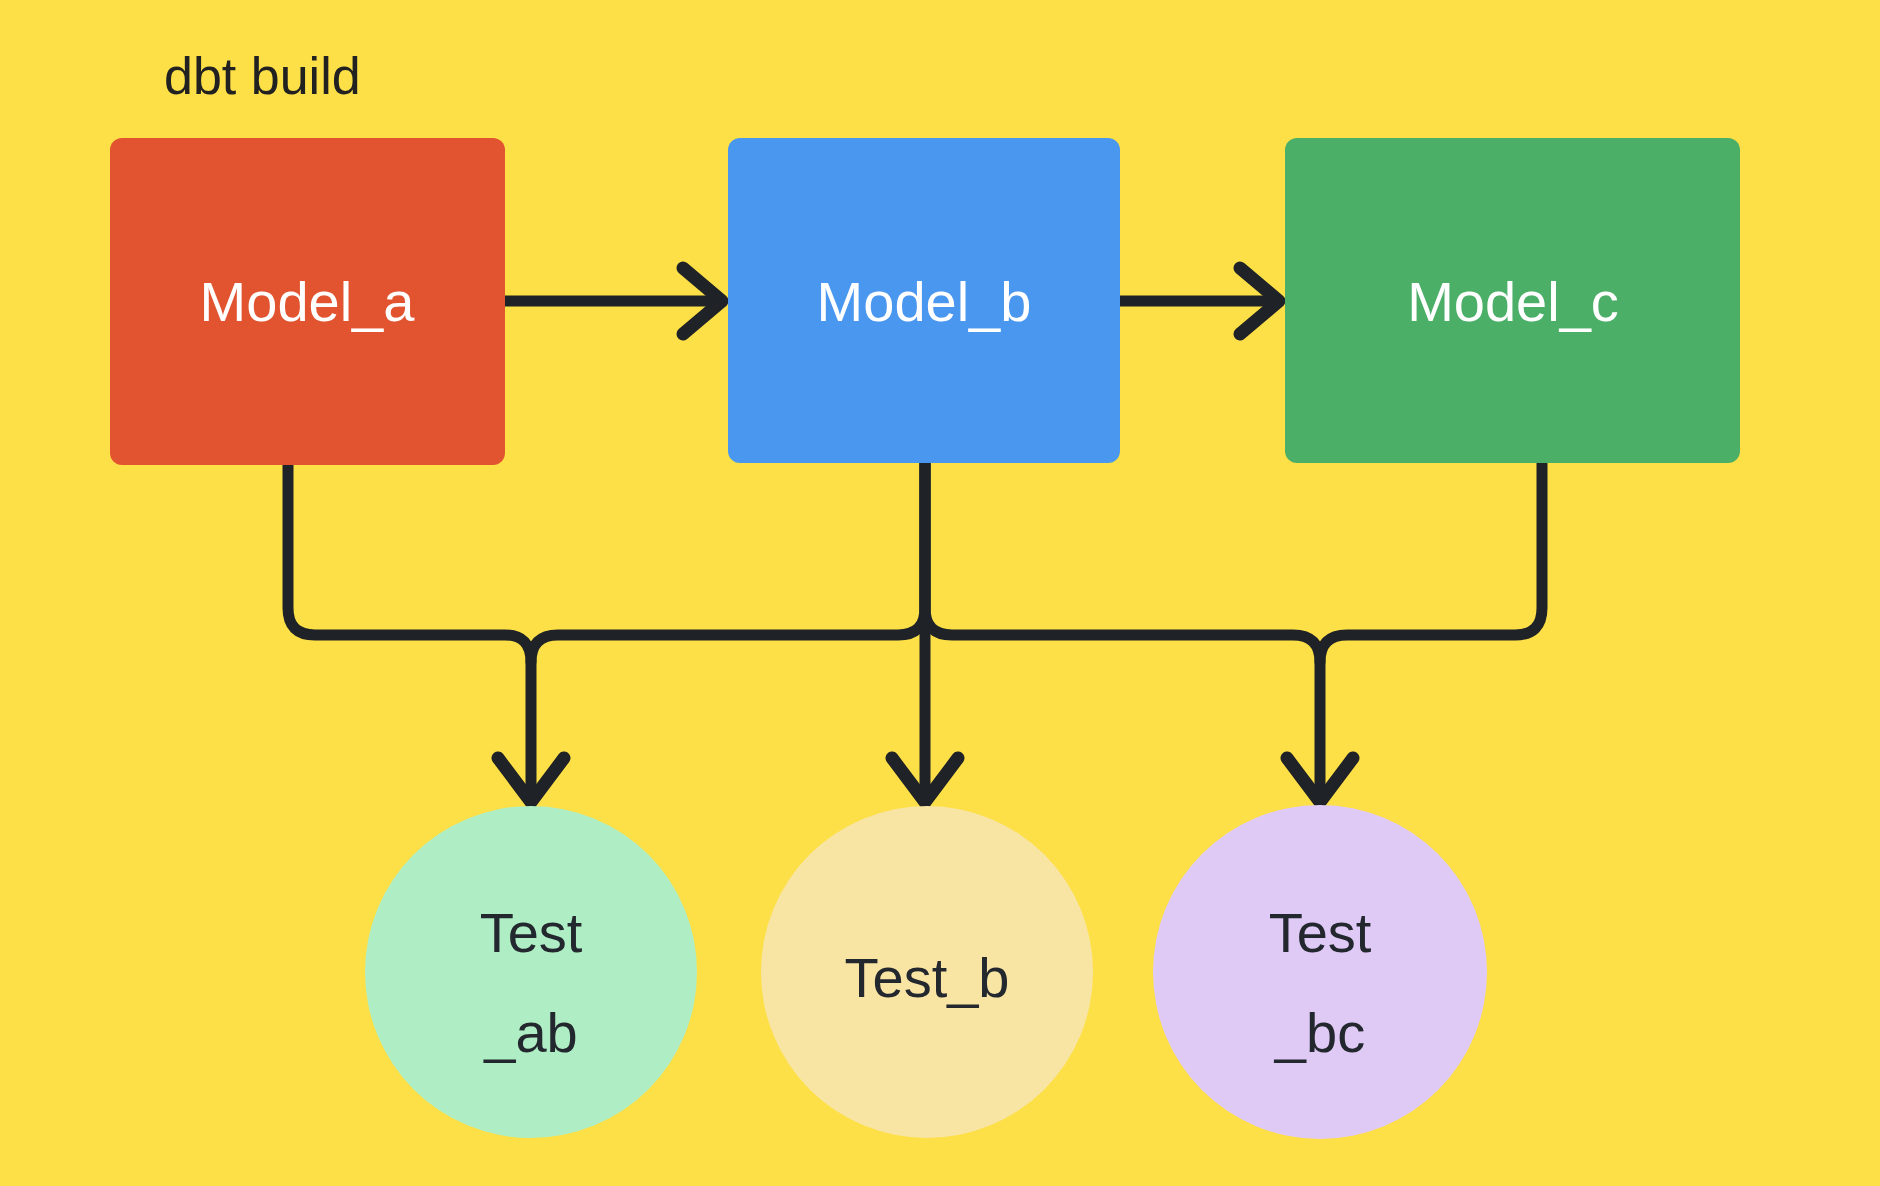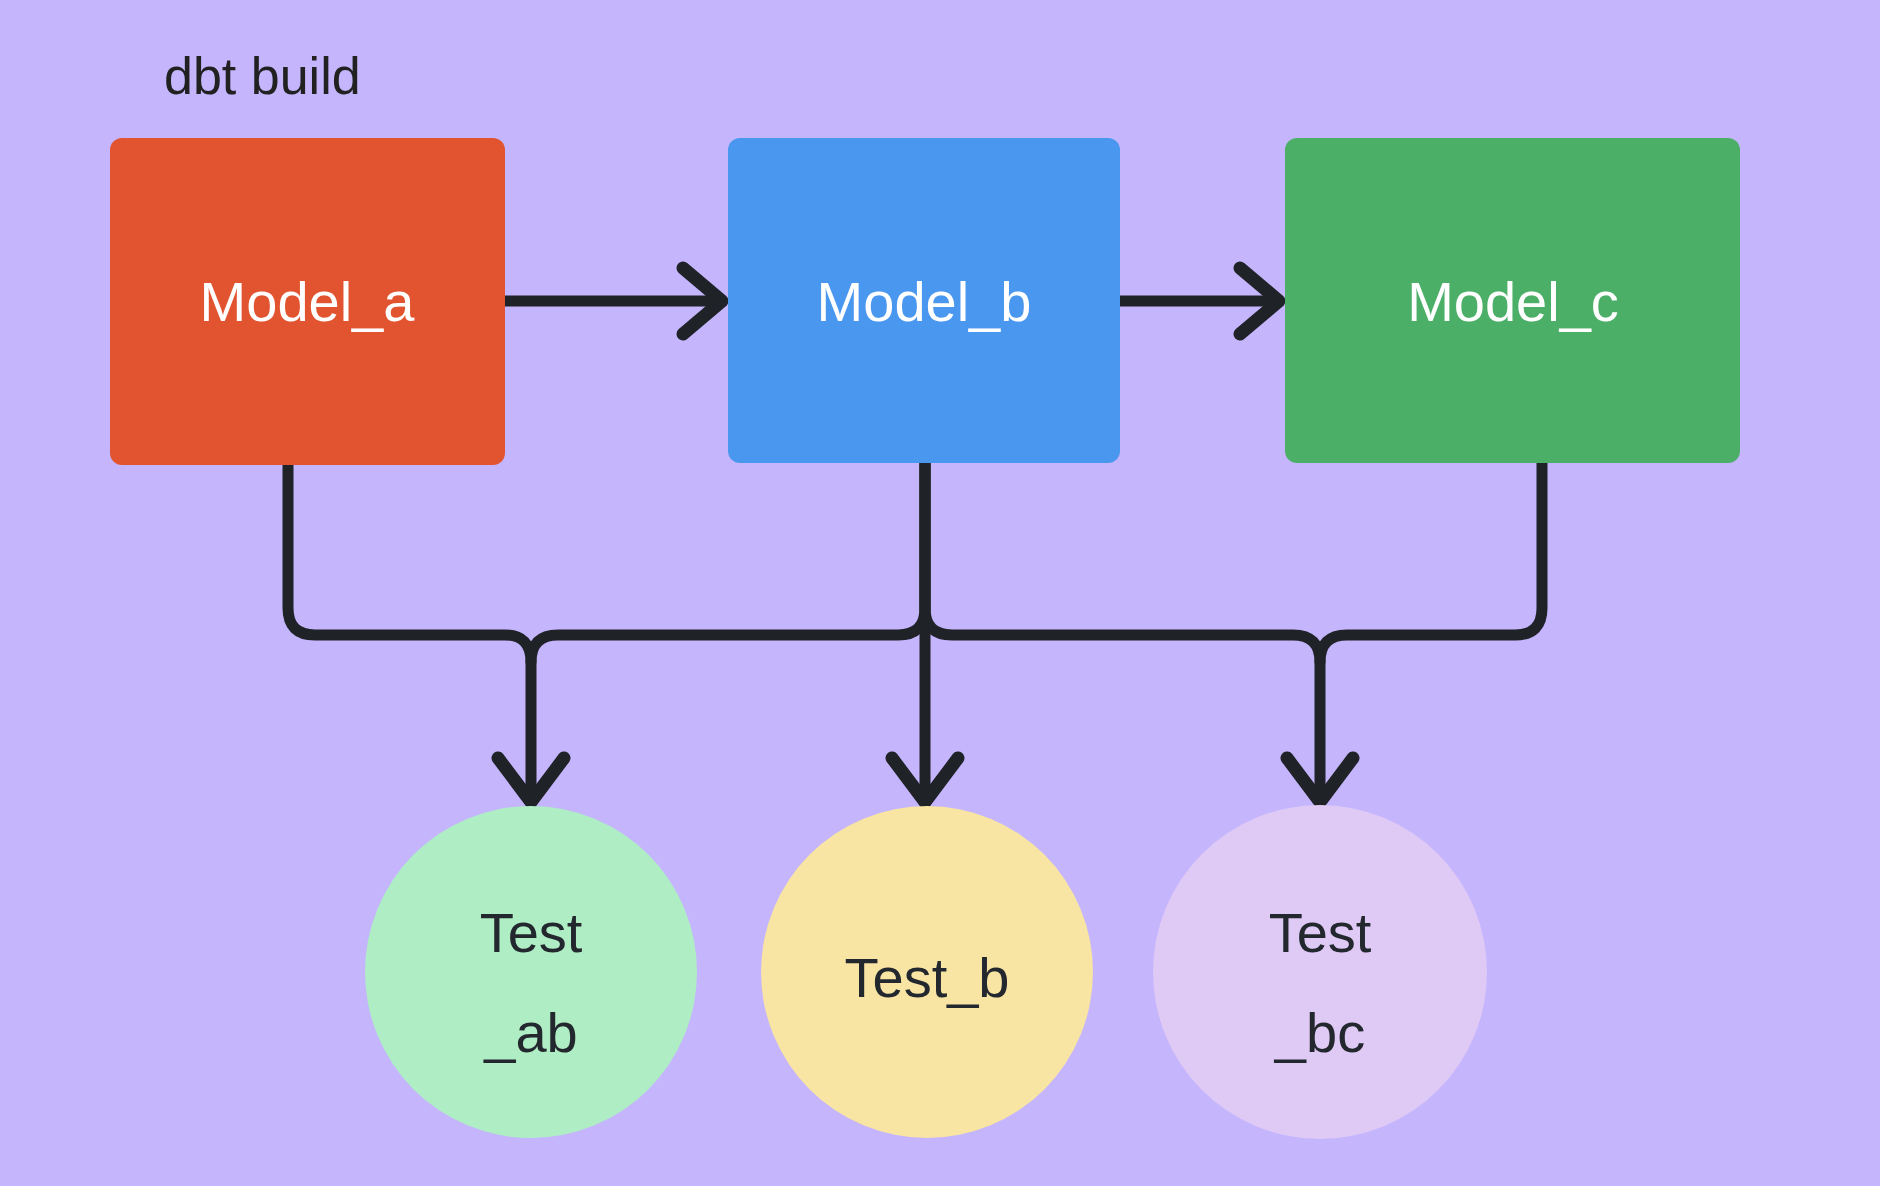--- a/index.html
+++ b/index.html
@@ -8,21 +8,21 @@
     padding: 0;
     background: #ffffff;
   }
   body {
     font-family: "Liberation Sans", sans-serif;
   }
   #stage {
     position: relative;
     width: 1880px;
     height: 1186px;
-    background: #c4b5fd;
+    background: #fde047;
     overflow: hidden;
   }
   #diagram-svg {
     position: absolute;
     left: 0;
     top: 0;
     width: 1880px;
     height: 1186px;
   }
   .title-text {

